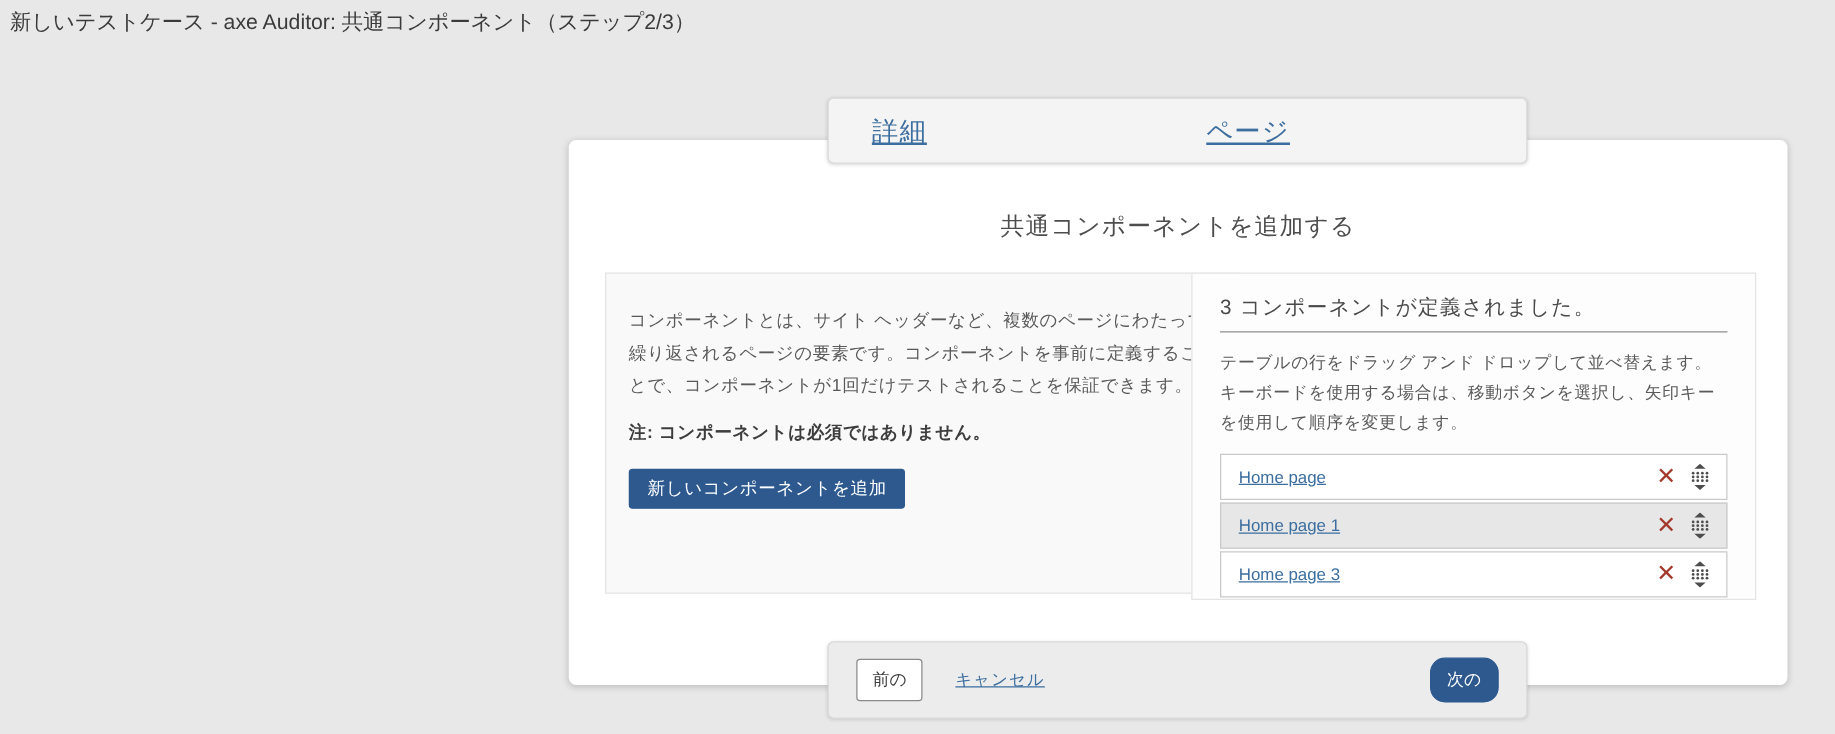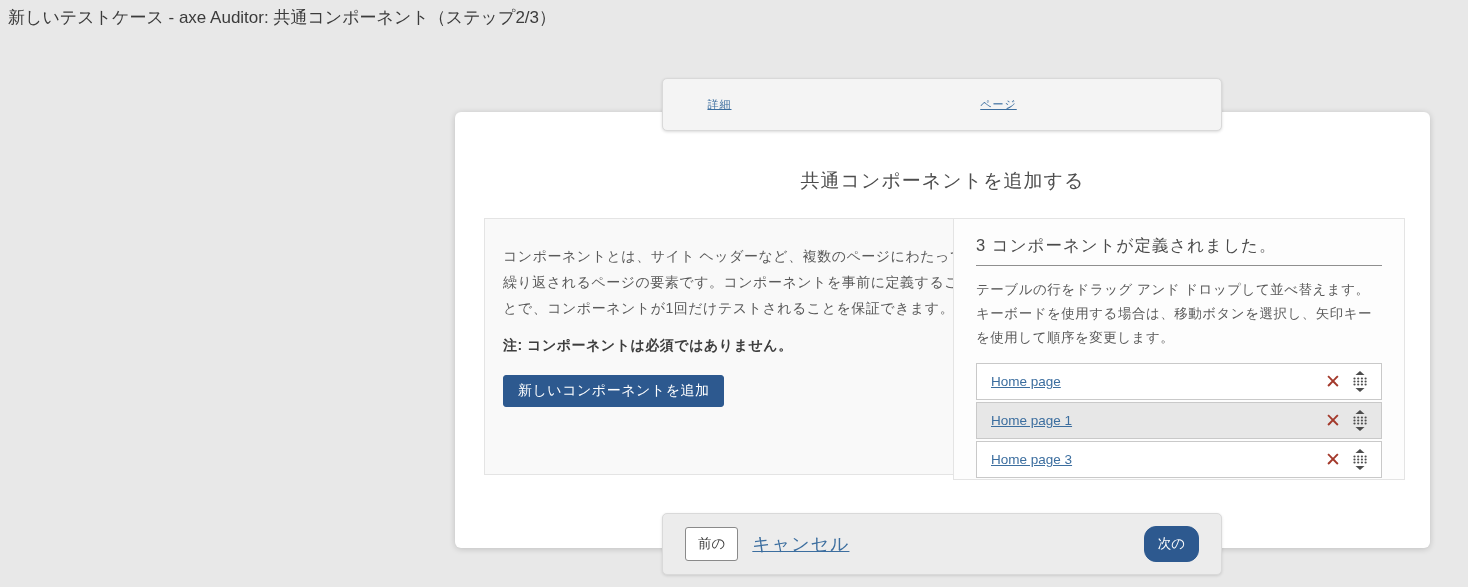--- a/index.html
+++ b/index.html
@@ -60,21 +60,21 @@
     display: flex;
     align-items: center;
     justify-content: center;
     color: #ffffff;
     font-size: 15px;
     letter-spacing: 1px;
   }
   .step-link {
     color: var(--link-blue);
     text-decoration: underline;
-    font-size: 11px;
+    font-size: 21px;
     letter-spacing: 1px;
     cursor: pointer;
   }
 
   
   .card-heading {
     position: absolute;
     left: 0; right: 0; top: 56px;
     text-align: center;
     font-size: 19px;
@@ -202,24 +202,24 @@
     background: #ffffff;
     border: 1px solid #8a8a8a;
     border-radius: 3px;
     color: #3d3d3d;
     font-size: 13.5px;
     padding: 7px 12px;
     cursor: pointer;
     font-family: inherit;
   }
   .cancel-link {
-    margin-left: 14px;
+    margin-left: 26px;
     color: var(--link-blue);
     text-decoration: underline;
-    font-size: 18px;
+    font-size: 13px;
     letter-spacing: 1px;
     cursor: pointer;
   }
   .btn-next {
     margin-left: auto;
     background: var(--primary-blue);
     border: 1px solid var(--primary-blue);
     border-radius: 12px;
     color: #ffffff;
     font-size: 13.5px;

